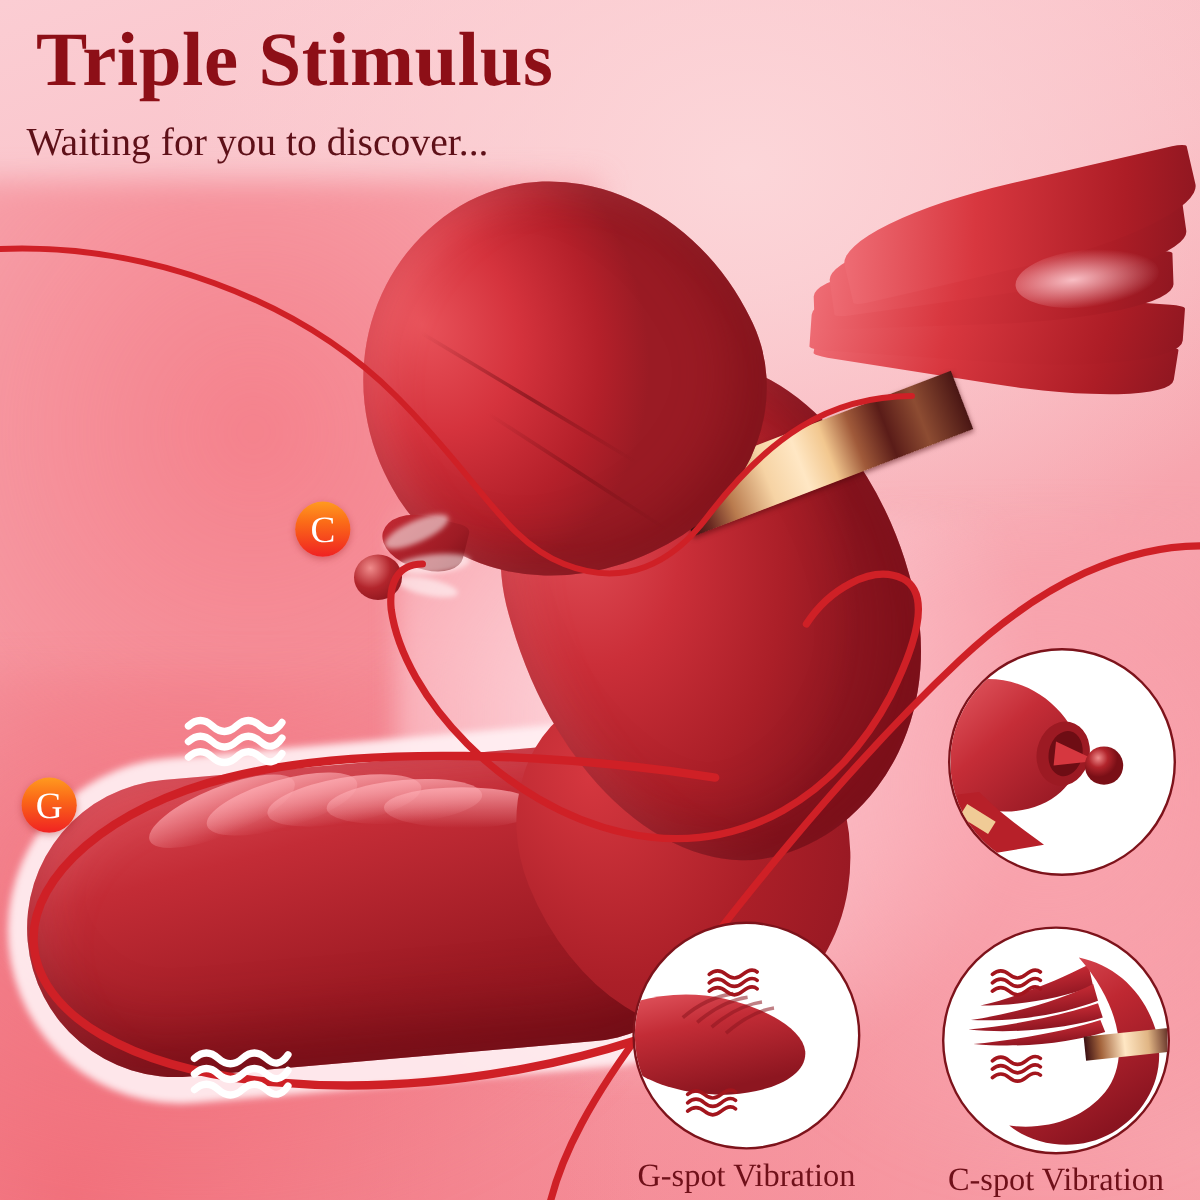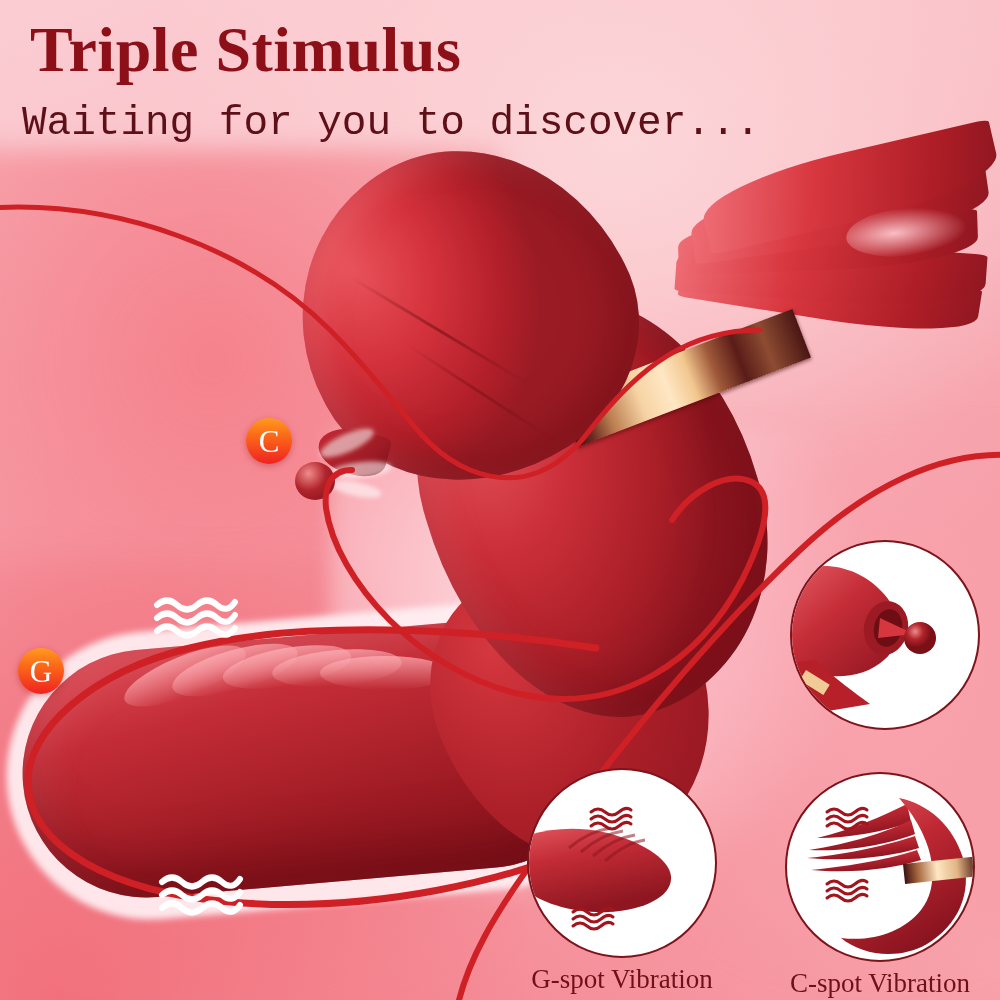--- a/index.html
+++ b/index.html
@@ -43,22 +43,22 @@
   
   #title{
     position:absolute;left:30px;top:18px;
     font-size:64px;font-weight:bold;letter-spacing:.5px;
     color:#8d0f17;line-height:1;
     font-family:"Liberation Serif",serif;
     white-space:nowrap;
   }
   #subtitle{
     position:absolute;left:22px;top:103px;
-    font-size:41px;color:#5e1018;line-height:1;
-    font-family:Liberation Mono, monospace;white-space:nowrap;
+    font-size:33px;color:#5e1018;line-height:1;
+    font-family:Liberation Serif, serif;white-space:nowrap;
   }
 
   
   #vec{position:absolute;left:0;top:0;width:1000px;height:1000px;}
 
   
   .art{position:absolute;pointer-events:none;}
 
   
   #head{

